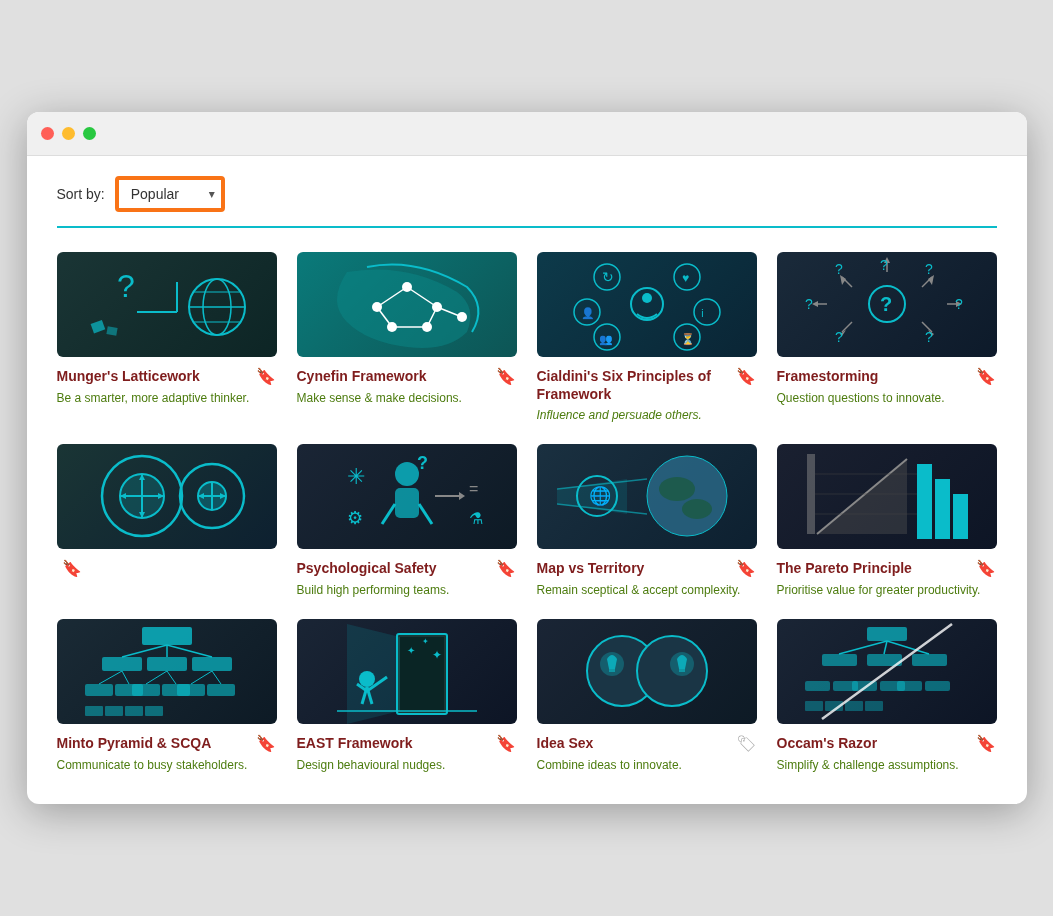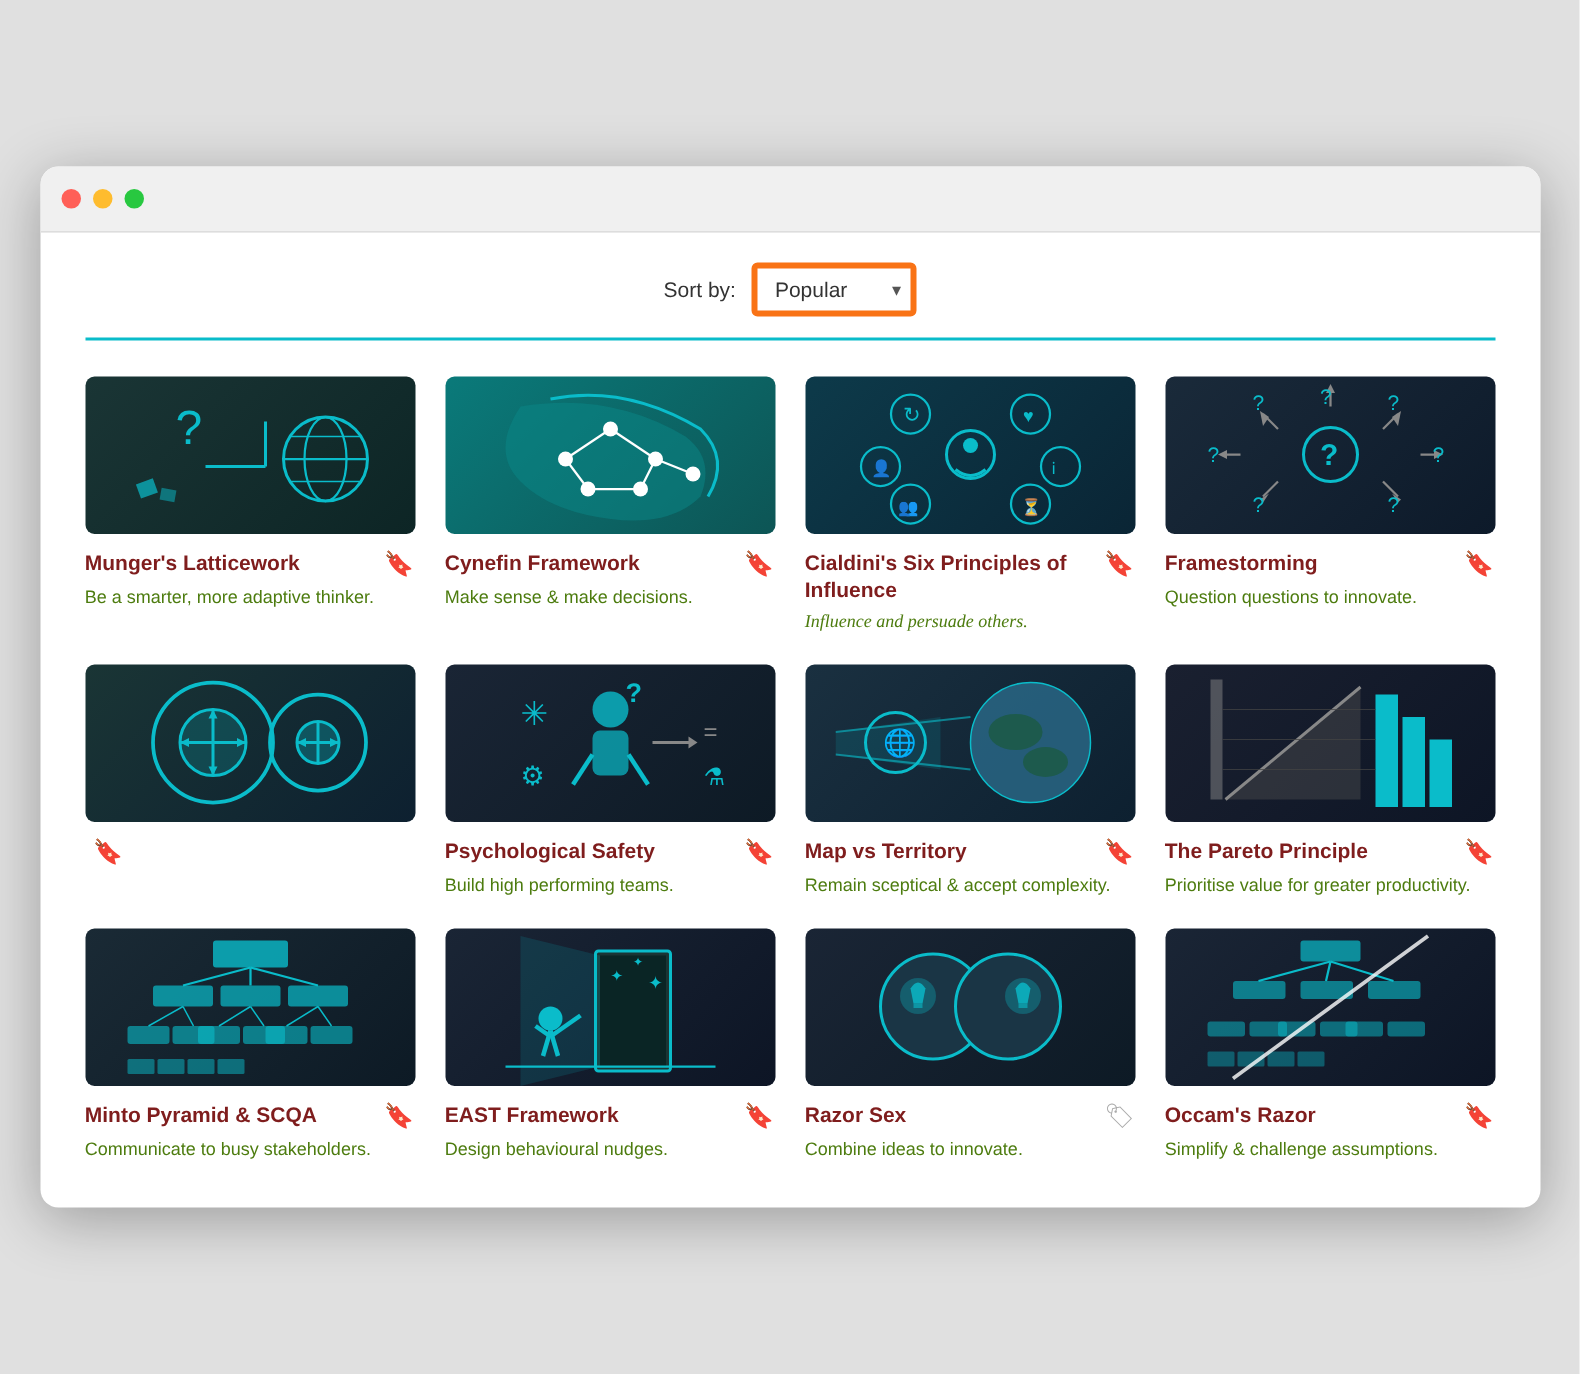--- a/index.html
+++ b/index.html
@@ -32,21 +32,21 @@
       border-radius: 50%;
     }
     .dot-red { background: #ff5f57; }
     .dot-yellow { background: #febc2e; }
     .dot-green { background: #28c840; }
     .content {
       padding: 20px 30px 30px;
     }
     .toolbar {
       display: flex;
-      justify-content: center;
+      justify-content: flex-start;
       align-items: center;
       margin-bottom: 14px;
     }
     .sort-label {
       font-size: 14px;
       color: #333;
       margin-right: 10px;
     }
     .sort-select {
       border: 4px solid #f97316;
@@ -120,21 +120,20 @@
       margin-left: 6px;
       flex-shrink: 0;
     }
     .card-desc {
       font-size: 12px;
       color: #4d7c0f;
       line-height: 1.4;
     }
     .card-desc.italic {
       font-style: italic;
-      font-family: Liberation Serif, serif;
     }
 
     
     .img-munger {
       background: linear-gradient(135deg, #1a3535 0%, #0d2525 100%);
       display: flex; align-items: center; justify-content: center;
     }
     .img-cynefin {
       background: linear-gradient(135deg, #0a7a7a 0%, #0d5555 100%);
       display: flex; align-items: center; justify-content: center;
@@ -272,21 +271,21 @@
             <text x="24" y="65" fill="#0abcca" font-size="11">👤</text>
             <circle cx="150" cy="60" r="13" fill="none" stroke="#0abcca" stroke-width="1.5"></circle>
             <text x="144" y="65" fill="#0abcca" font-size="11">ℹ</text>
             <circle cx="50" cy="85" r="13" fill="none" stroke="#0abcca" stroke-width="1.5"></circle>
             <text x="42" y="91" fill="#0abcca" font-size="11">👥</text>
             <circle cx="130" cy="85" r="13" fill="none" stroke="#0abcca" stroke-width="1.5"></circle>
             <text x="124" y="91" fill="#0abcca" font-size="11">⏳</text>
           </svg>
         </div>
         <div class="card-header">
-          <span class="card-title">Cialdini's Six Principles of Influence</span>
+          <span class="card-title">Cialdini's Six Principles of Framework</span>
           <span class="bookmark-icon">🔖</span>
         </div>
         <div class="card-desc italic">Influence and persuade others.</div>
       </div>
 
       <div class="card">
         <div class="card-image img-framestorming">
           <svg width="180" height="105" viewBox="0 0 180 105">
 
             <circle cx="90" cy="52" r="18" fill="none" stroke="#0abcca" stroke-width="2"></circle>
@@ -513,21 +512,21 @@
             <circle cx="55" cy="45" r="12" fill="#0abcca" opacity="0.3"></circle>
             <path d="M50,40 Q55,32 60,40 L58,50 L52,50 Z" fill="#0abcca" opacity="0.8"></path>
             <rect x="52" y="50" width="6" height="3" fill="#0abcca" opacity="0.6"></rect>
 
             <circle cx="125" cy="45" r="12" fill="#0abcca" opacity="0.3"></circle>
             <path d="M120,40 Q125,32 130,40 L128,50 L122,50 Z" fill="#0abcca" opacity="0.8"></path>
             <rect x="122" y="50" width="6" height="3" fill="#0abcca" opacity="0.6"></rect>
           </svg>
         </div>
         <div class="card-header">
-          <span class="card-title">Razor Sex</span>
+          <span class="card-title">Idea Sex</span>
           <span class="bookmark-outline">🏷</span>
         </div>
         <div class="card-desc">Combine ideas to innovate.</div>
       </div>
 
       <div class="card">
         <div class="card-image img-occam">
           <svg width="180" height="105" viewBox="0 0 180 105">
 
             <rect x="70" y="8" width="40" height="14" rx="2" fill="#0abcca" opacity="0.7"></rect>

